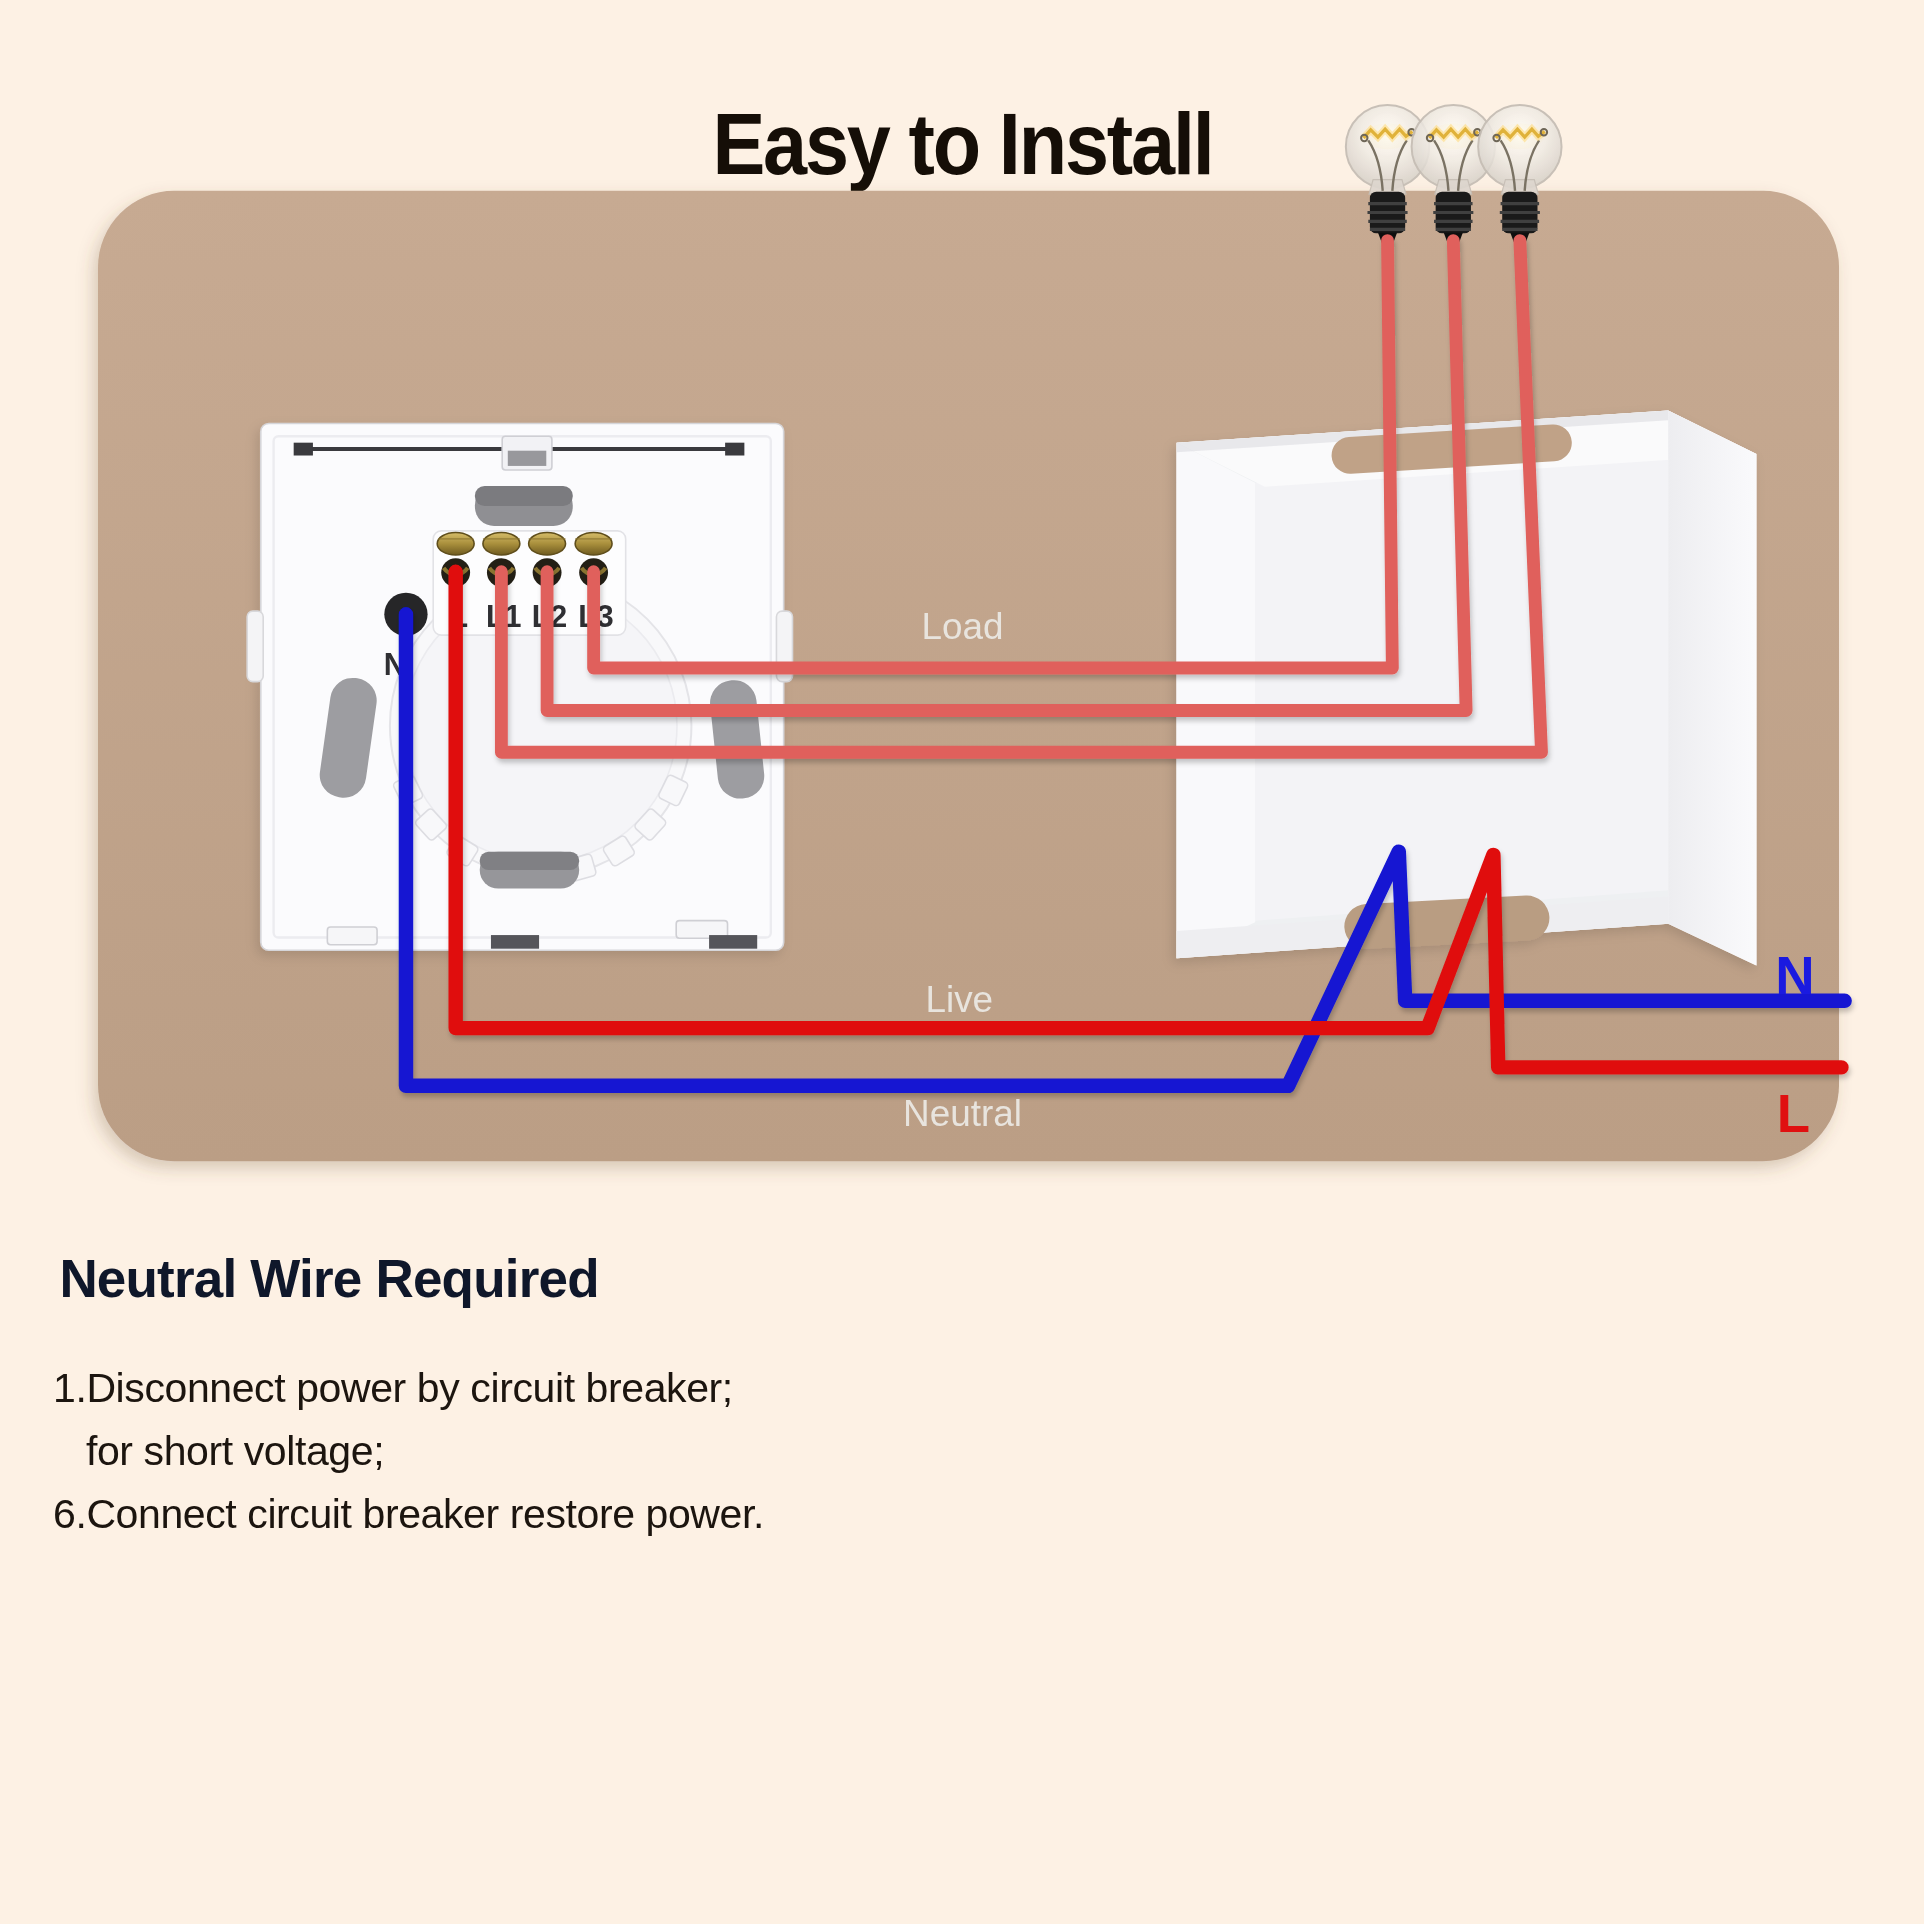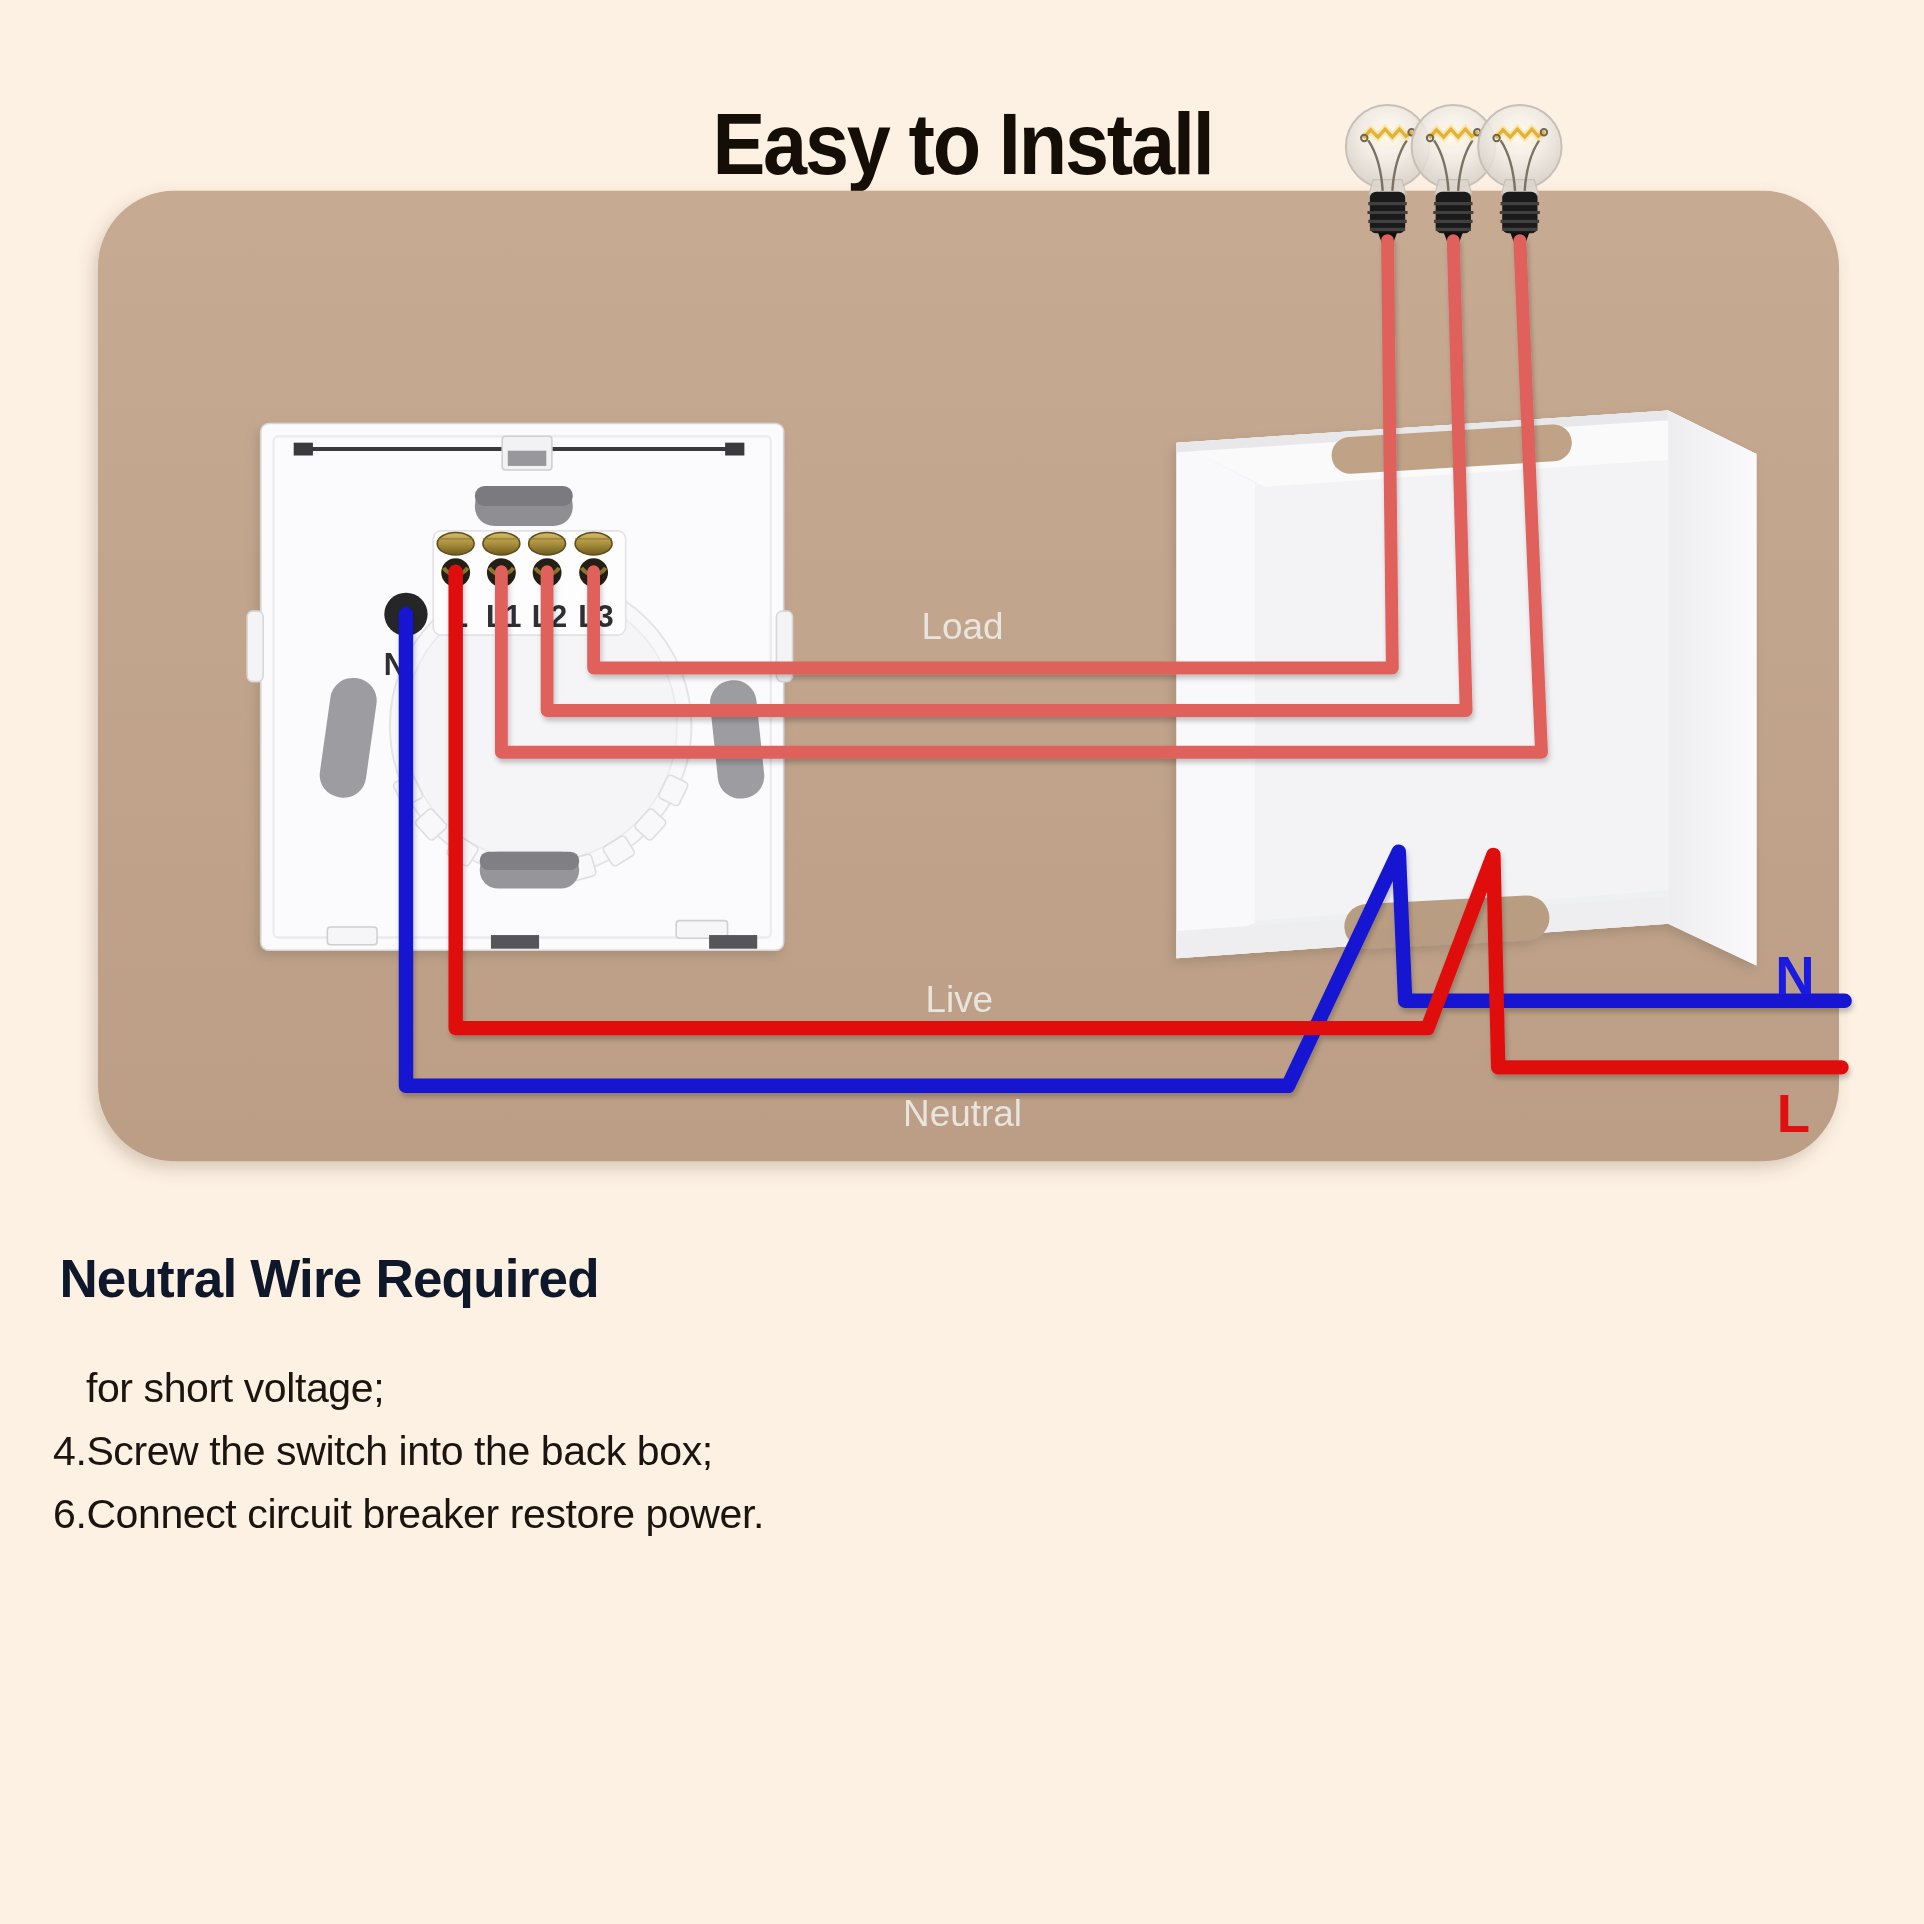--- a/index.html
+++ b/index.html
@@ -177,17 +177,17 @@
 
   <text x="1200" y="797" text-anchor="middle" class="wire-label">Load</text>
   <text x="1196" y="1262" text-anchor="middle" class="wire-label">Live</text>
   <text x="1200" y="1404" text-anchor="middle" class="wire-label">Neutral</text>
   <text x="2238" y="1239" text-anchor="middle" class="supply-label" fill="#1a1ae0">N</text>
   <text x="2236" y="1412" text-anchor="middle" class="supply-label" fill="#e01010">L</text>
 </svg>
 
 <div class="instructions">
   <h2>Neutral Wire Required</h2>
+  <div class="line">1.Disconnect power by circuit breaker;</div>
   <div class="line">   for short voltage;</div>
-  <div class="line">4.Screw the switch into the back box;</div>
   <div class="line">6.Connect circuit breaker restore power.</div>
 </div>
 
 
 </body></html>

